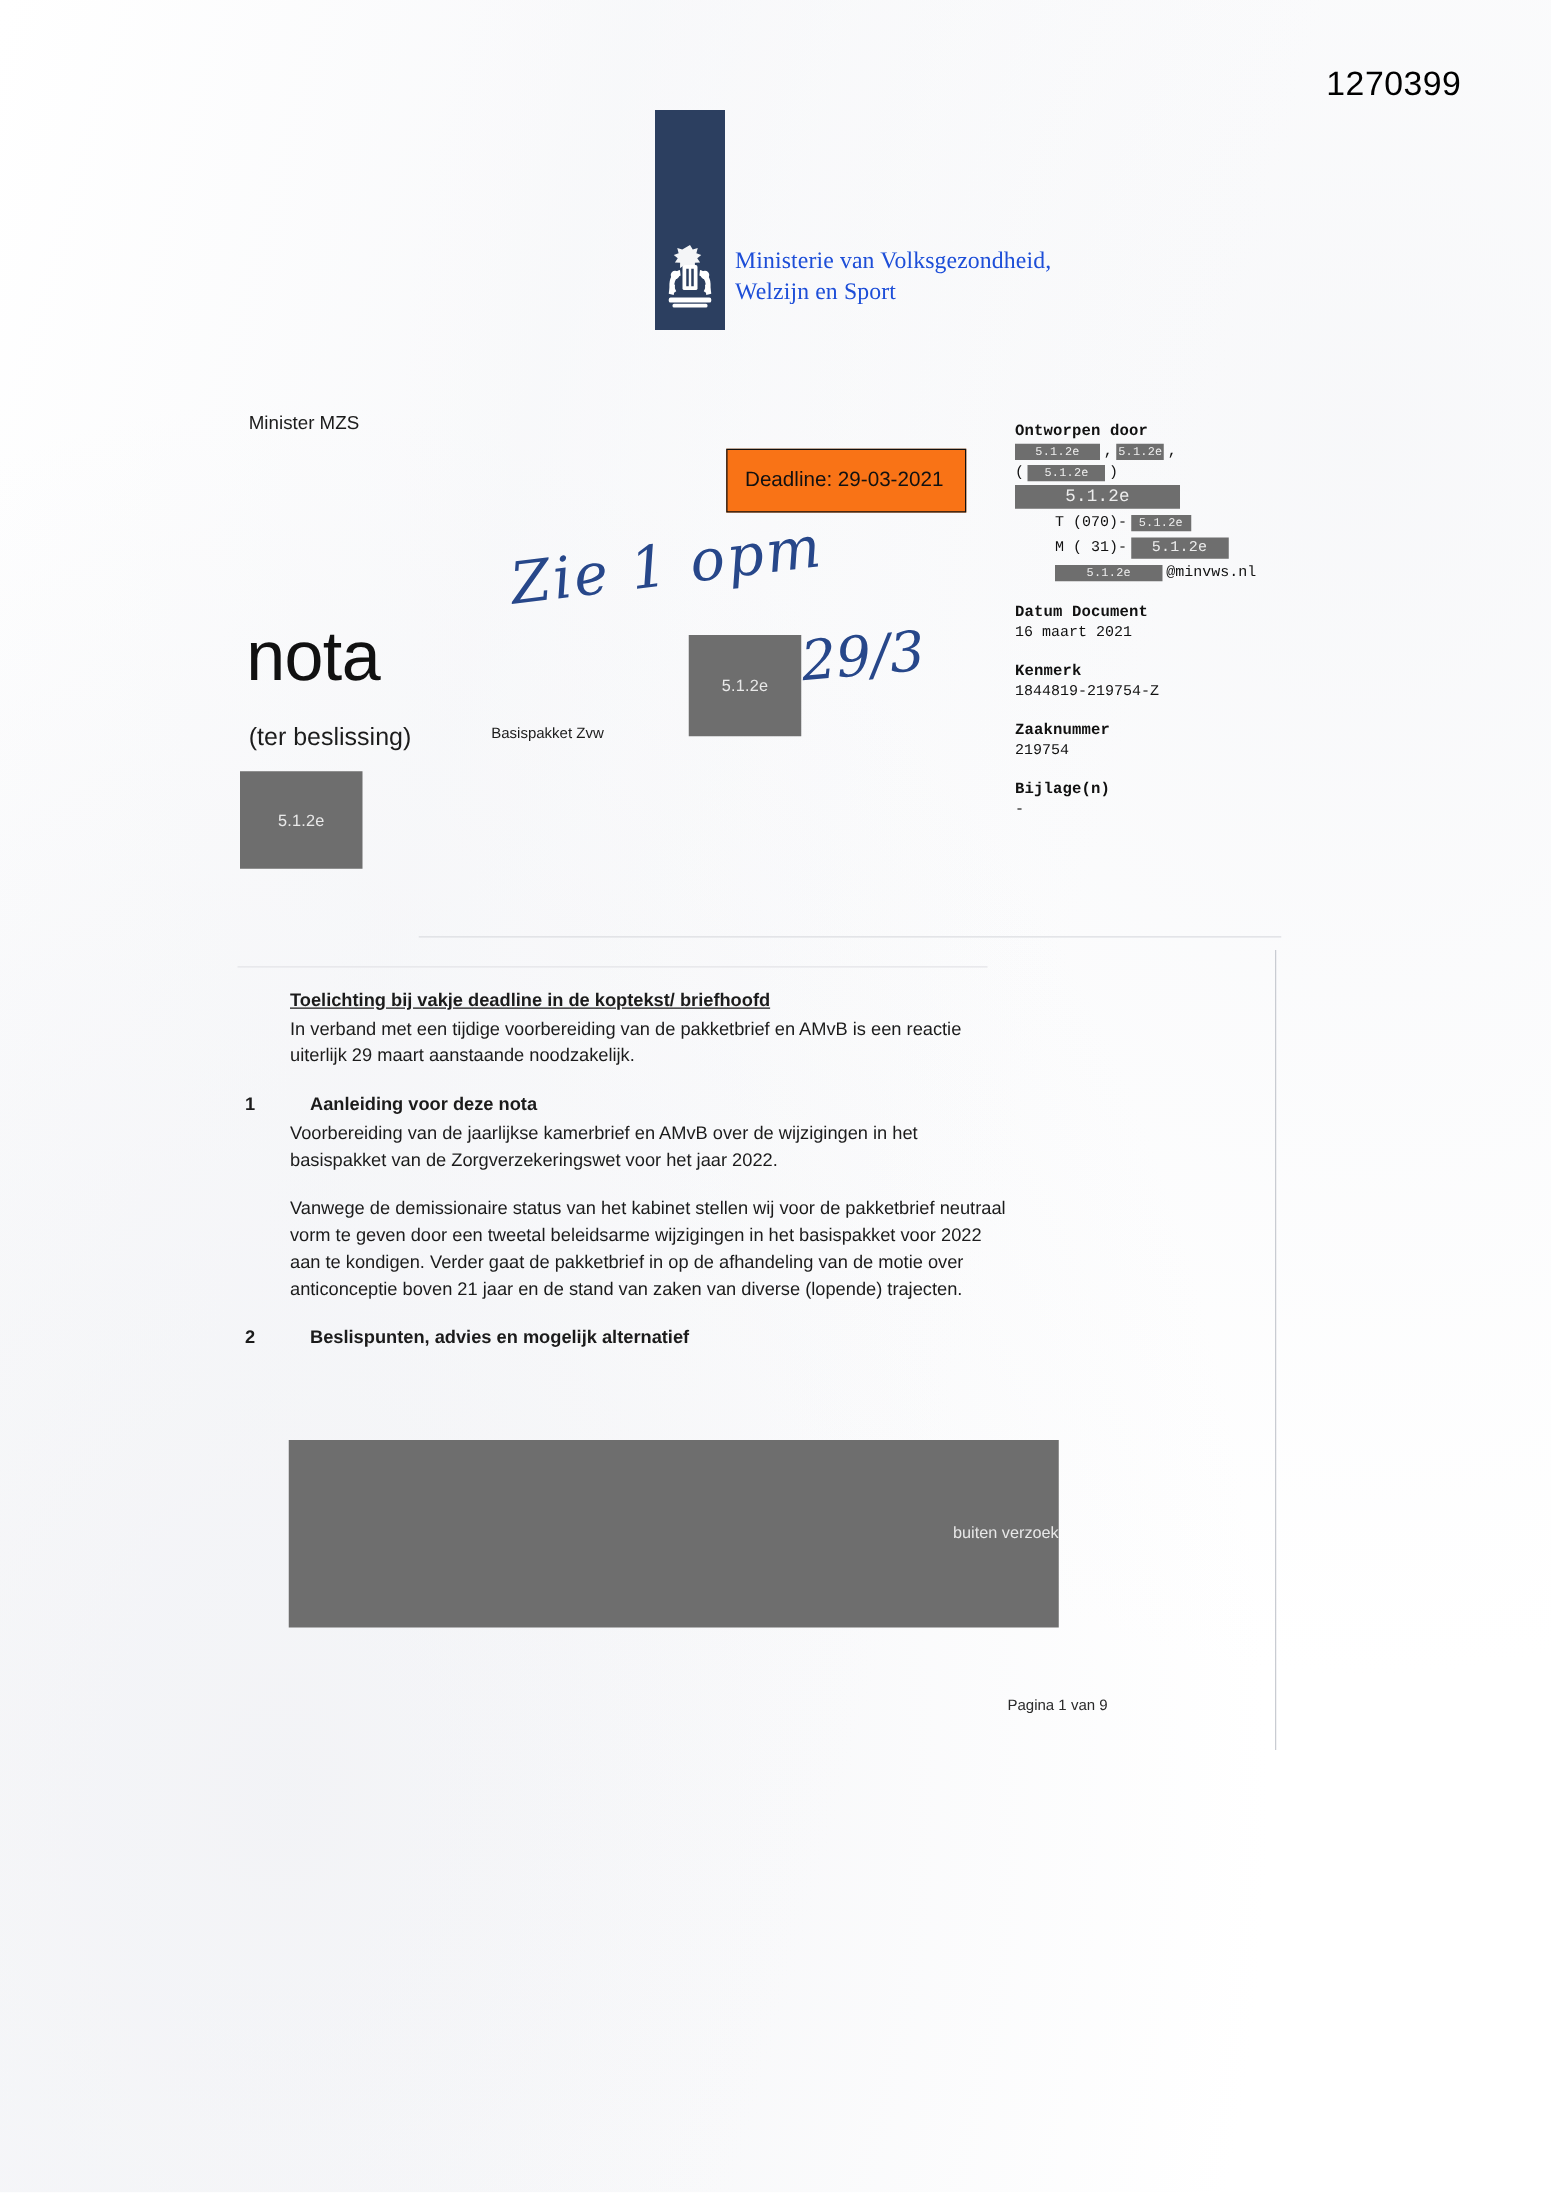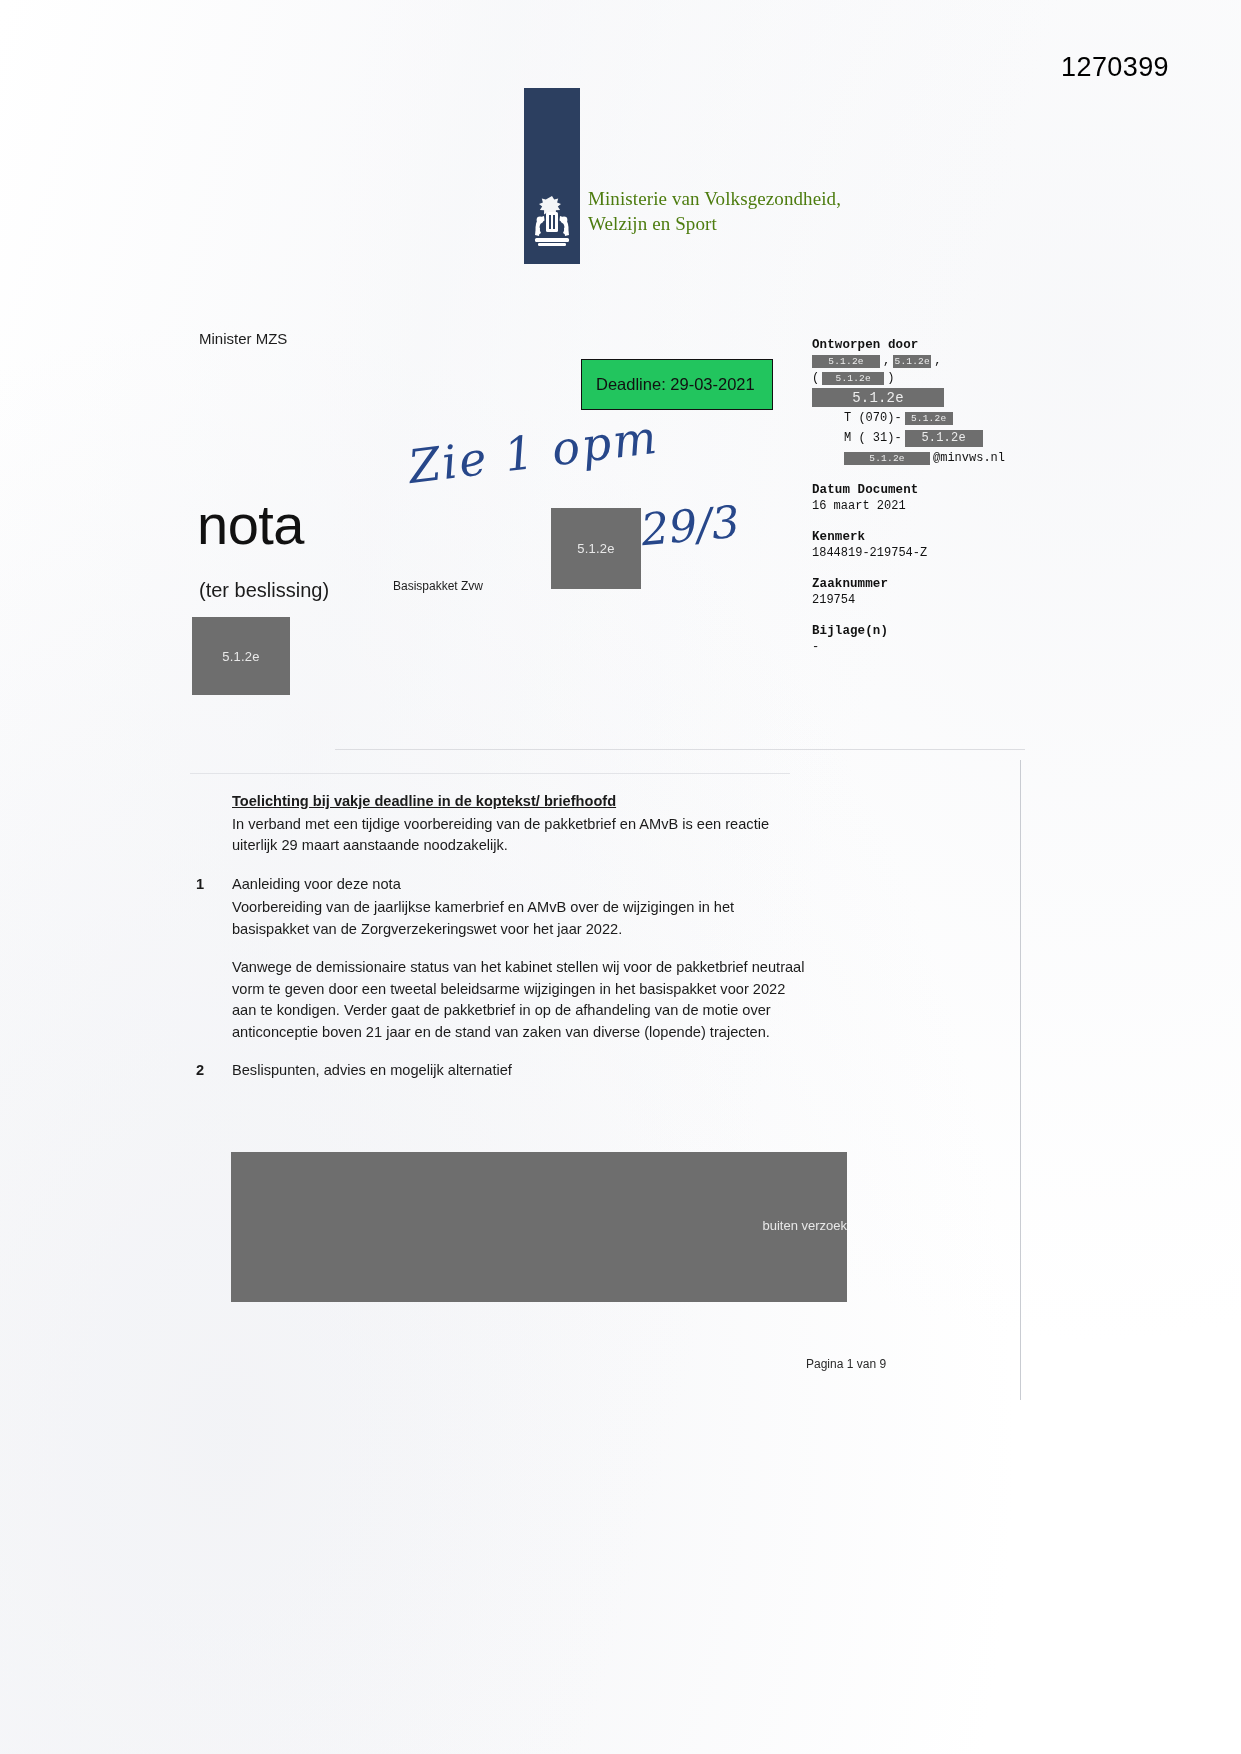--- a/index.html
+++ b/index.html
@@ -61,25 +61,25 @@
   .logo-crest {
     position: absolute;
     left: 524px;
     top: 190px;
     width: 56px;
     height: 62px;
   }
   .logo-text {
     position: absolute;
     left: 588px;
-    top: 186px;
+    top: 196px;
     font-family: "Liberation Serif", serif;
     font-size: 19px;
     line-height: 25px;
-    color: #4d7c0f;
+    color: #1d4ed8;
     white-space: pre-line;
     letter-spacing: 0.1px;
   }
 
   
   .addressee {
     position: absolute;
     left: 199px;
     top: 330px;
     font-size: 15px;
@@ -87,21 +87,21 @@
   }
 
   
   .deadline-box {
     position: absolute;
     left: 581px;
     top: 359px;
     width: 192px;
     height: 51px;
     border: 1.6px solid #111;
-    background: #22c55e;
+    background: #f97316;
     box-sizing: border-box;
     display: flex;
     align-items: center;
     padding-left: 14px;
     font-size: 16.5px;
     color: #111;
   }
 
   
   .handwriting {
@@ -256,23 +256,23 @@
     margin-top: 9px;
   }
   .sec-num {
     position: absolute;
     left: -36px;
     top: 0;
     font-weight: bold;
     font-size: 14.6px;
   }
   .sec-title {
-    font-weight: normal;
+    font-weight: bold;
     font-size: 14.6px;
-    margin: 0 0 2px 0;
+    margin: 0 0 2px 16px;
   }
 
   
   .footer {
     position: absolute;
     left: 806px;
     top: 1357px;
     font-size: 12px;
     color: #2a2a2a;
   }

